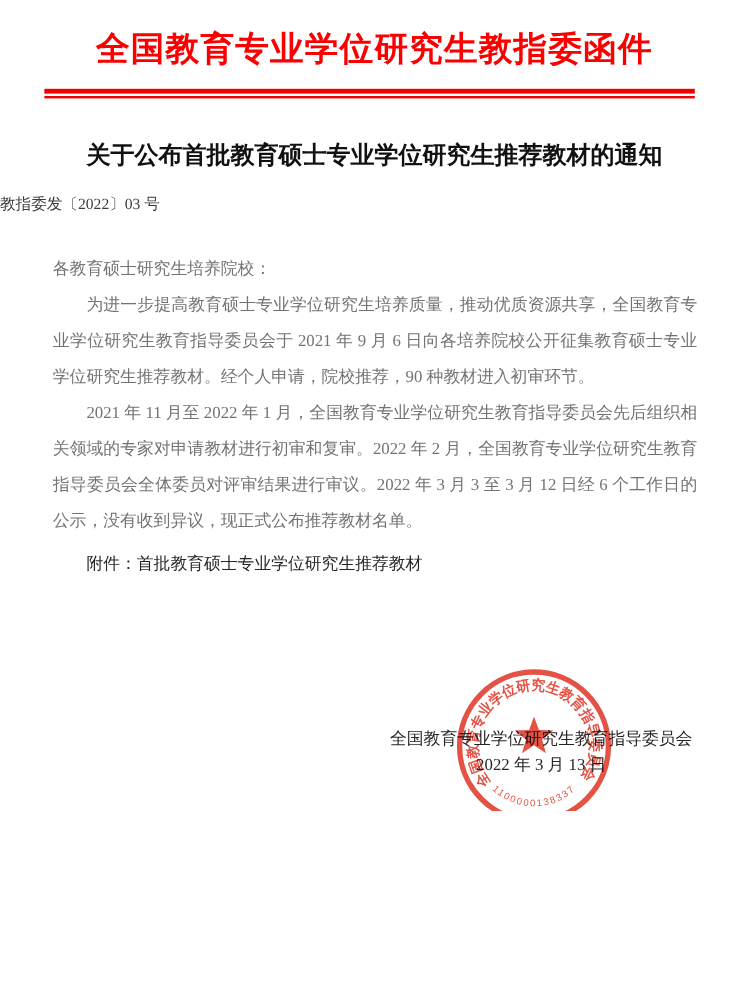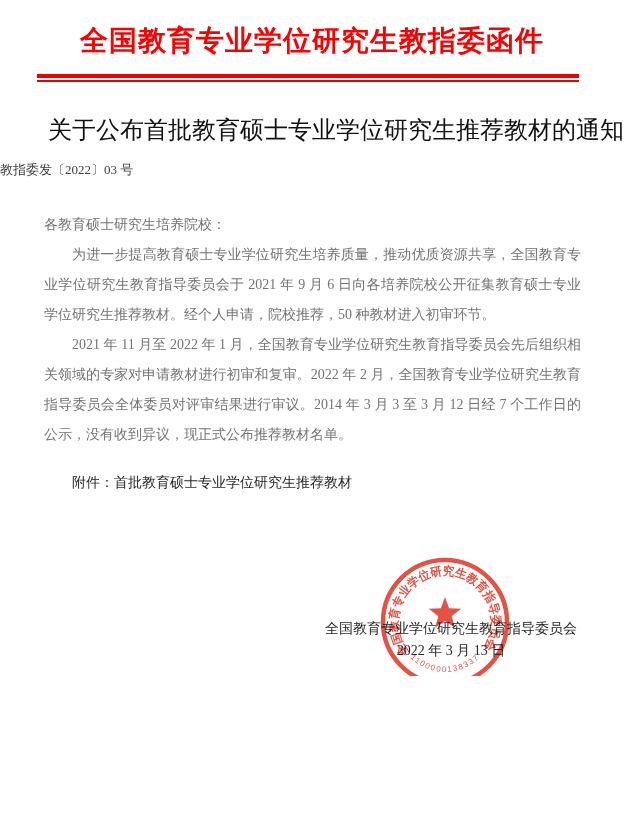--- a/index.html
+++ b/index.html
@@ -24,44 +24,44 @@
     margin:14px 45px 0 37px;
     height:4px;background:#ee0000;
   }
   .rule-thin{
     margin:2px 45px 0 37px;
     height:2px;background:#ee0000;
   }
   .notice-title{
     margin-top:36px;
     height:24px;line-height:24px;
-    text-align:right;
+    text-align:center;
     font-family:"Liberation Sans","DejaVu Sans",sans-serif;
-    font-weight:normal;
-    font-size:24px;
+    font-weight:bold;
+    font-size:20px;
     color:#111111;
   }
   .doc-number{
     margin-top:20px;
     height:16px;line-height:16px;
     font-size:13px;
     color:#3c3c3c;
   }
   .content{
     margin:32px 43px 0 44px;
     font-size:14px;
     line-height:30px;
     color:#737373;
     text-align:justify;
     text-justify:inter-ideograph;
   }
   .content p{margin:0;padding:0;}
   .content p.para{text-indent:2em;}
   .attachment{
-    margin:18px 43px 0 44px;
+    margin:6px 43px 0 44px;
     font-size:14px;
     line-height:30px;
     color:#262626;
     text-indent:2em;
   }
   .signature-wrap{
     margin:120px 47px 0 0;
     display:flow-root;
   }
   .signature{
@@ -95,22 +95,22 @@
 
   <div class="rule-thick"></div>
   <div class="rule-thin"></div>
 
   <div class="notice-title">关于公布首批教育硕士专业学位研究生推荐教材的通知</div>
 
   <div class="doc-number">教指委发〔2022〕03 号</div>
 
   <div class="content">
     <p>各教育硕士研究生培养院校：</p>
-    <p class="para">为进一步提高教育硕士专业学位研究生培养质量，推动优质资源共享，全国教育专业学位研究生教育指导委员会于 2021 年 9 月 6 日向各培养院校公开征集教育硕士专业学位研究生推荐教材。经个人申请，院校推荐，50 种教材进入初审环节。</p>
-    <p class="para">2021 年 11 月至 2022 年 1 月，全国教育专业学位研究生教育指导委员会先后组织相关领域的专家对申请教材进行初审和复审。2022 年 2 月，全国教育专业学位研究生教育指导委员会全体委员对评审结果进行审议。2014 年 3 月 3 至 3 月 12 日经 7 个工作日的公示，没有收到异议，现正式公布推荐教材名单。</p>
+    <p class="para">为进一步提高教育硕士专业学位研究生培养质量，推动优质资源共享，全国教育专业学位研究生教育指导委员会于 2021 年 9 月 6 日向各培养院校公开征集教育硕士专业学位研究生推荐教材。经个人申请，院校推荐，90 种教材进入初审环节。</p>
+    <p class="para">2021 年 11 月至 2022 年 1 月，全国教育专业学位研究生教育指导委员会先后组织相关领域的专家对申请教材进行初审和复审。2022 年 2 月，全国教育专业学位研究生教育指导委员会全体委员对评审结果进行审议。2022 年 3 月 3 至 3 月 12 日经 6 个工作日的公示，没有收到异议，现正式公布推荐教材名单。</p>
   </div>
 
   <div class="attachment">附件：首批教育硕士专业学位研究生推荐教材</div>
 
   <div class="signature-wrap">
     <div class="signature">
       <div>全国教育专业学位研究生教育指导委员会</div>
       <div>2022 年 3 月 13 日</div>
     </div>
   </div>

